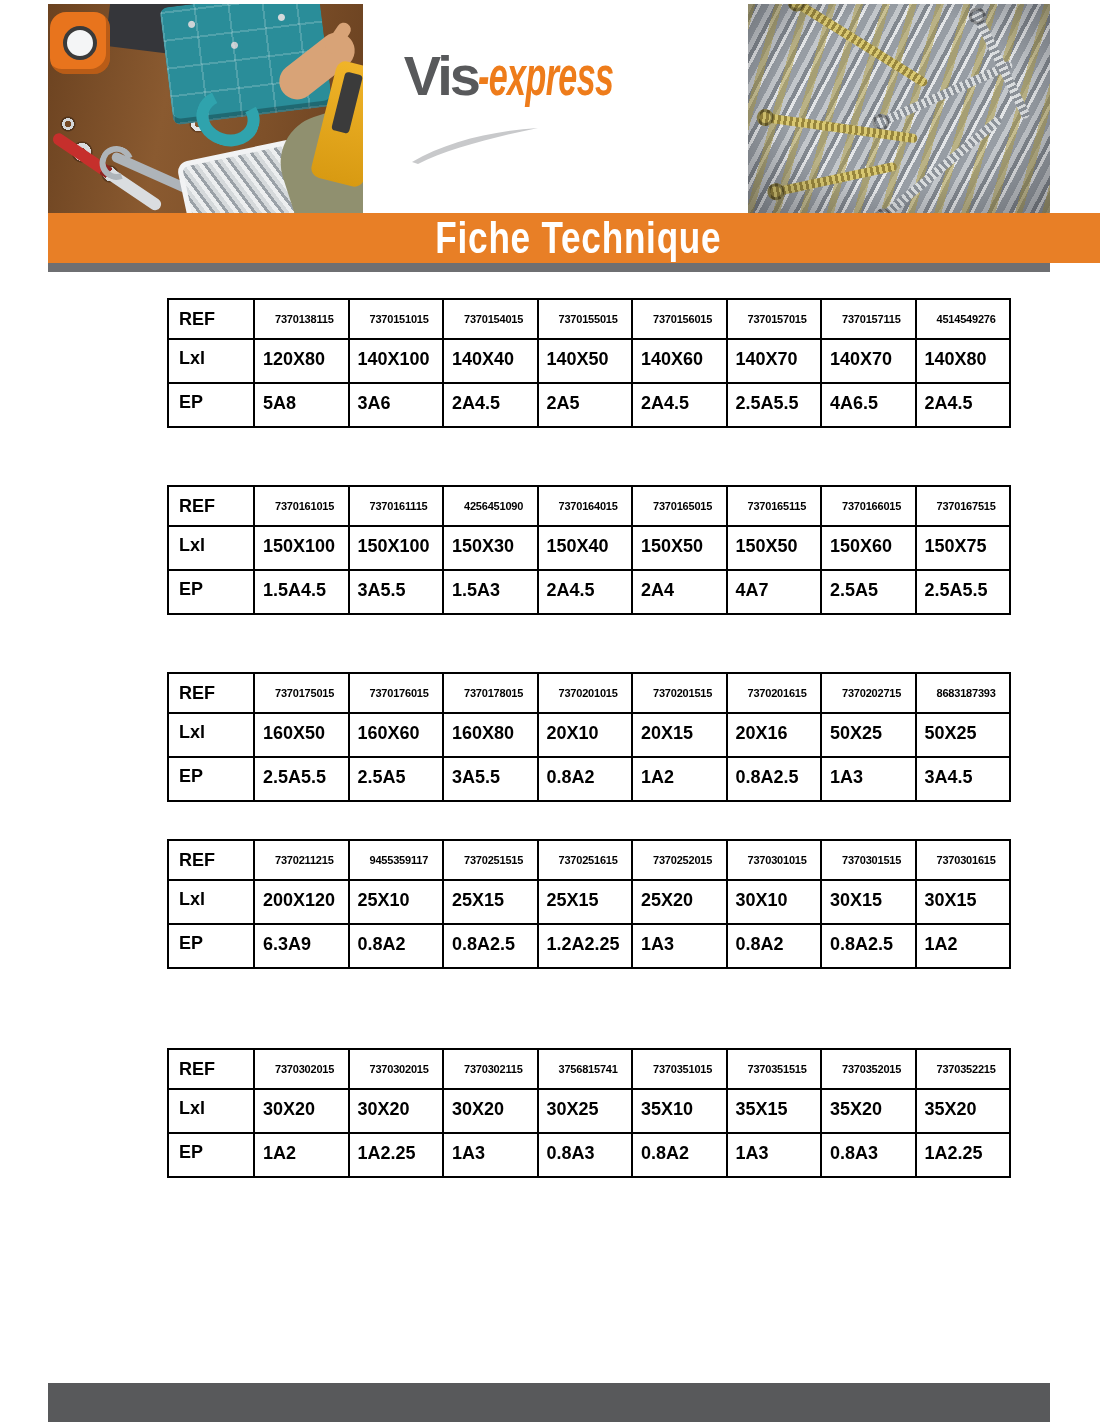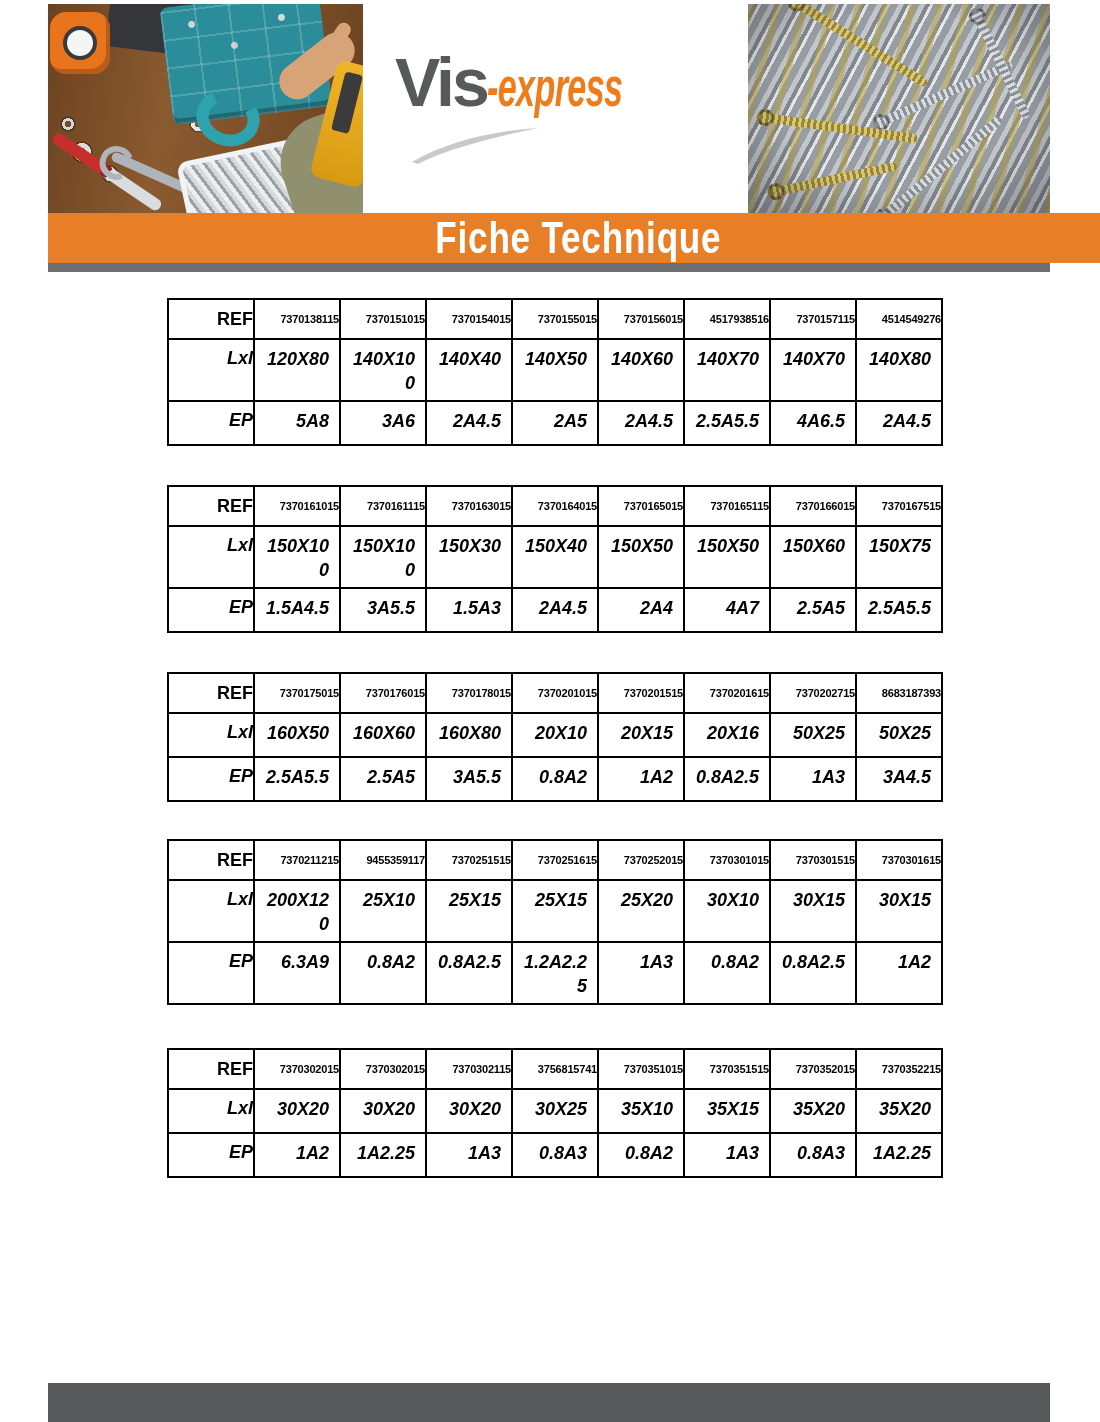--- a/index.html
+++ b/index.html
@@ -57,48 +57,48 @@
   .sc2 { top:84px;  left:130px; width:140px; transform:rotate(-24deg); }
   .sc3 { top:120px; left:20px;  width:150px; transform:rotate(8deg); }
   .sc4 { top:158px; left:120px; width:150px; transform:rotate(-40deg); }
   .sc5 { top:60px;  left:200px; width:110px; transform:rotate(64deg); }
   .sc6 { top:170px; left:30px;  width:120px; transform:rotate(-12deg); }
   .photo-right::after { content:""; position:absolute; inset:0; background:radial-gradient(ellipse at 50% 45%, rgba(0,0,0,0) 55%, rgba(25,25,30,.35)); }
 
   
   .logo { position:absolute; left:350px; top:48px; width:400px; height:130px; }
   .logo-row { display:flex; align-items:baseline; justify-content:center; white-space:nowrap; }
-  .logo-vis { font-size:68px; font-weight:bold; color:var(--logo_gray,#58595B); letter-spacing:-3px; line-height:1; }
+  .logo-vis { font-size:56px; font-weight:bold; color:var(--logo_gray,#58595B); letter-spacing:-3px; line-height:1; }
   .logo-express { display:inline-block; font-size:55px; font-weight:bold; font-style:italic; color:var(--logo_orange,#EE7C1B);
     transform:scaleX(.62); transform-origin:left bottom; letter-spacing:-1px; line-height:1; }
   .swoosh { position:absolute; left:58px; top:78px; }
 
   
   .banner { position:absolute; left:48px; top:213px; width:1060px; height:50px; background:var(--accent_orange,#E87F26);
     display:flex; align-items:center; justify-content:center; }
   .banner-text { color:#fff; font-weight:bold; font-size:45px; letter-spacing:1px; transform:scaleX(.78); white-space:nowrap; }
   .strip { position:absolute; left:48px; top:263px; width:1002px; height:9px; background:var(--divider_gray,#6E6F72); }
   .footer { position:absolute; left:48px; top:1383px; width:1002px; height:39px; background:var(--footer_gray,#58595B); }
 
   
   .tables { position:absolute; left:167px; top:0; width:770px; }
   .table-block { position:absolute; left:0; }
   .table-block:nth-child(1){ top:298px; }
   .table-block:nth-child(2){ top:485px; }
   .table-block:nth-child(3){ top:672px; }
   .table-block:nth-child(4){ top:839px; }
   .table-block:nth-child(5){ top:1048px; }
-  table.spec { border-collapse:collapse; table-layout:fixed; width:776px; background:#fff;text-align:right; }
+  table.spec { border-collapse:collapse; table-layout:fixed; width:844px; background:#fff; }
   table.spec td { border:2px solid var(--table_border,#000); color:#000; }
   col.c-label { width:86px; }
   td.label-cell { font-weight:bold; font-size:18px; padding-left:10px; }
   tr.row-ref { height:40px; }
   tr.row-ref td { vertical-align:middle; }
   td.ref-cell { font-weight:bold; font-size:11px; letter-spacing:-.2px; padding-left:20px; white-space:nowrap; }
-  tr.row-dim, tr.row-ep { height:44px;font-style:italic; }
+  tr.row-dim, tr.row-ep { height:44px; }
   tr.row-dim td, tr.row-ep td { vertical-align:top; padding-top:8px; padding-bottom:4px; }
   td.dim-cell, td.ep-cell { font-weight:bold; font-size:18px; line-height:1.33; padding-left:8px; padding-right:10px; word-break:break-all; }
 </style>
 </head>
 <body>
 
 <div class="page">
 
   <div class="photo photo-left">
     <i class="ph ph-pegboard"></i>
@@ -145,21 +145,21 @@
             <col span="8" class="c-data">
           </colgroup>
       <tbody>
         <tr class="row-ref">
           <td class="label-cell">REF</td>
         <td class="ref-cell">7370138115</td>
               <td class="ref-cell">7370151015</td>
               <td class="ref-cell">7370154015</td>
               <td class="ref-cell">7370155015</td>
               <td class="ref-cell">7370156015</td>
-              <td class="ref-cell">4517938516</td>
+              <td class="ref-cell">7370157015</td>
               <td class="ref-cell">7370157115</td>
               <td class="ref-cell">4514549276</td>
             </tr>
         <tr class="row-dim">
           <td class="label-cell">Lxl</td>
         <td class="dim-cell">120X80</td>
               <td class="dim-cell">140X100</td>
               <td class="dim-cell">140X40</td>
               <td class="dim-cell">140X50</td>
               <td class="dim-cell">140X60</td>
@@ -186,21 +186,21 @@
     <table class="spec">
       <colgroup>
             <col class="c-label">
             <col span="8" class="c-data">
           </colgroup>
       <tbody>
         <tr class="row-ref">
           <td class="label-cell">REF</td>
         <td class="ref-cell">7370161015</td>
               <td class="ref-cell">7370161115</td>
-              <td class="ref-cell">7370163015</td>
+              <td class="ref-cell">4256451090</td>
               <td class="ref-cell">7370164015</td>
               <td class="ref-cell">7370165015</td>
               <td class="ref-cell">7370165115</td>
               <td class="ref-cell">7370166015</td>
               <td class="ref-cell">7370167515</td>
             </tr>
         <tr class="row-dim">
           <td class="label-cell">Lxl</td>
         <td class="dim-cell">150X100</td>
               <td class="dim-cell">150X100</td>

